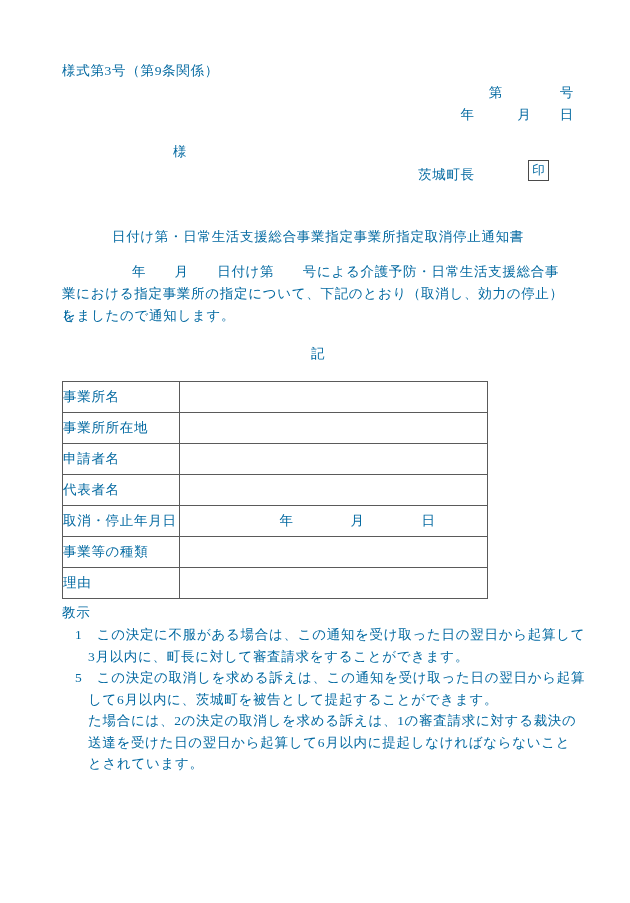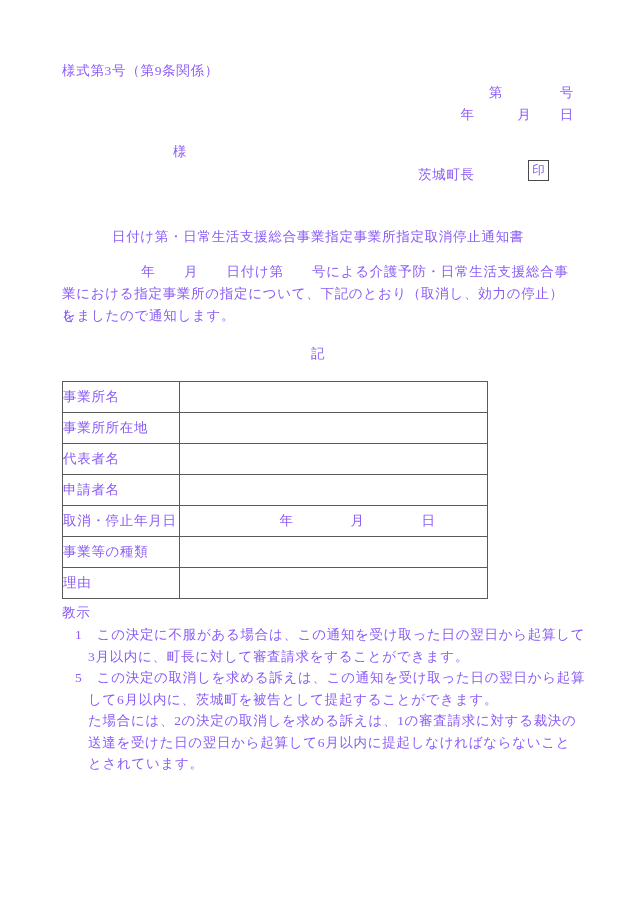--- a/index.html
+++ b/index.html
@@ -4,21 +4,21 @@
 <style>
   html, body { margin: 0; padding: 0; background: #ffffff; }
   .page {
     position: relative;
     width: 630px;
     height: 903px;
     background: #ffffff;
     font-family: "Liberation Serif", "DejaVu Serif", serif;
     font-size: 13.5px;
     letter-spacing: 0.7px;
-    color: #8b5cf6;
+    color: #0369a1;
     overflow: hidden;
   }
   .abs { position: absolute; }
   .l22 { height: 22px; line-height: 22px; }
 
   
   .form-number { left: 62px; top: 60px; }
   .doc-meta { right: 56px; top: 82px; text-align: right; }
   .addressee { left: 173px; top: 141px; }
   .issuer { left: 418px; top: 164px; }
@@ -26,21 +26,21 @@
     left: 528px; top: 160px;
     width: 19px; height: 19px;
     border: 1px solid #4a4a4a;
     text-align: center; line-height: 19px;
     font-size: 12.5px; letter-spacing: 0;
   }
 
   
   .doc-title { left: 62px; top: 226px; width: 512px; text-align: center; }
   .body-para { left: 62px; top: 261px; width: 516px; }
-  .body-line1 { padding-left: 70px; text-align: center; }
+  .body-line1 { padding-left: 70px; }
   .record-marker { left: 62px; top: 343px; width: 512px; text-align: center; }
 
   
   .detail-table-wrap { left: 62px; top: 381px; }
   table.detail {
     border-collapse: collapse;
     width: 426px;
     table-layout: fixed;
     border: 1.5px solid #4c4c4c;
   }
@@ -97,25 +97,25 @@
       <tbody>
         <tr>
           <td class="lbl">事業所名</td>
           <td class="val"></td>
         </tr>
         <tr>
           <td class="lbl">事業所所在地</td>
           <td class="val"></td>
         </tr>
         <tr>
-          <td class="lbl">代表者名</td>
+          <td class="lbl">申請者名</td>
           <td class="val"></td>
         </tr>
         <tr>
-          <td class="lbl">申請者名</td>
+          <td class="lbl">代表者名</td>
           <td class="val"></td>
         </tr>
         <tr>
           <td class="lbl">取消・停止年月日</td>
           <td class="val">　　　　　　　年　　　　月　　　　日</td>
         </tr>
         <tr>
           <td class="lbl">事業等の種類</td>
           <td class="val"></td>
         </tr>

